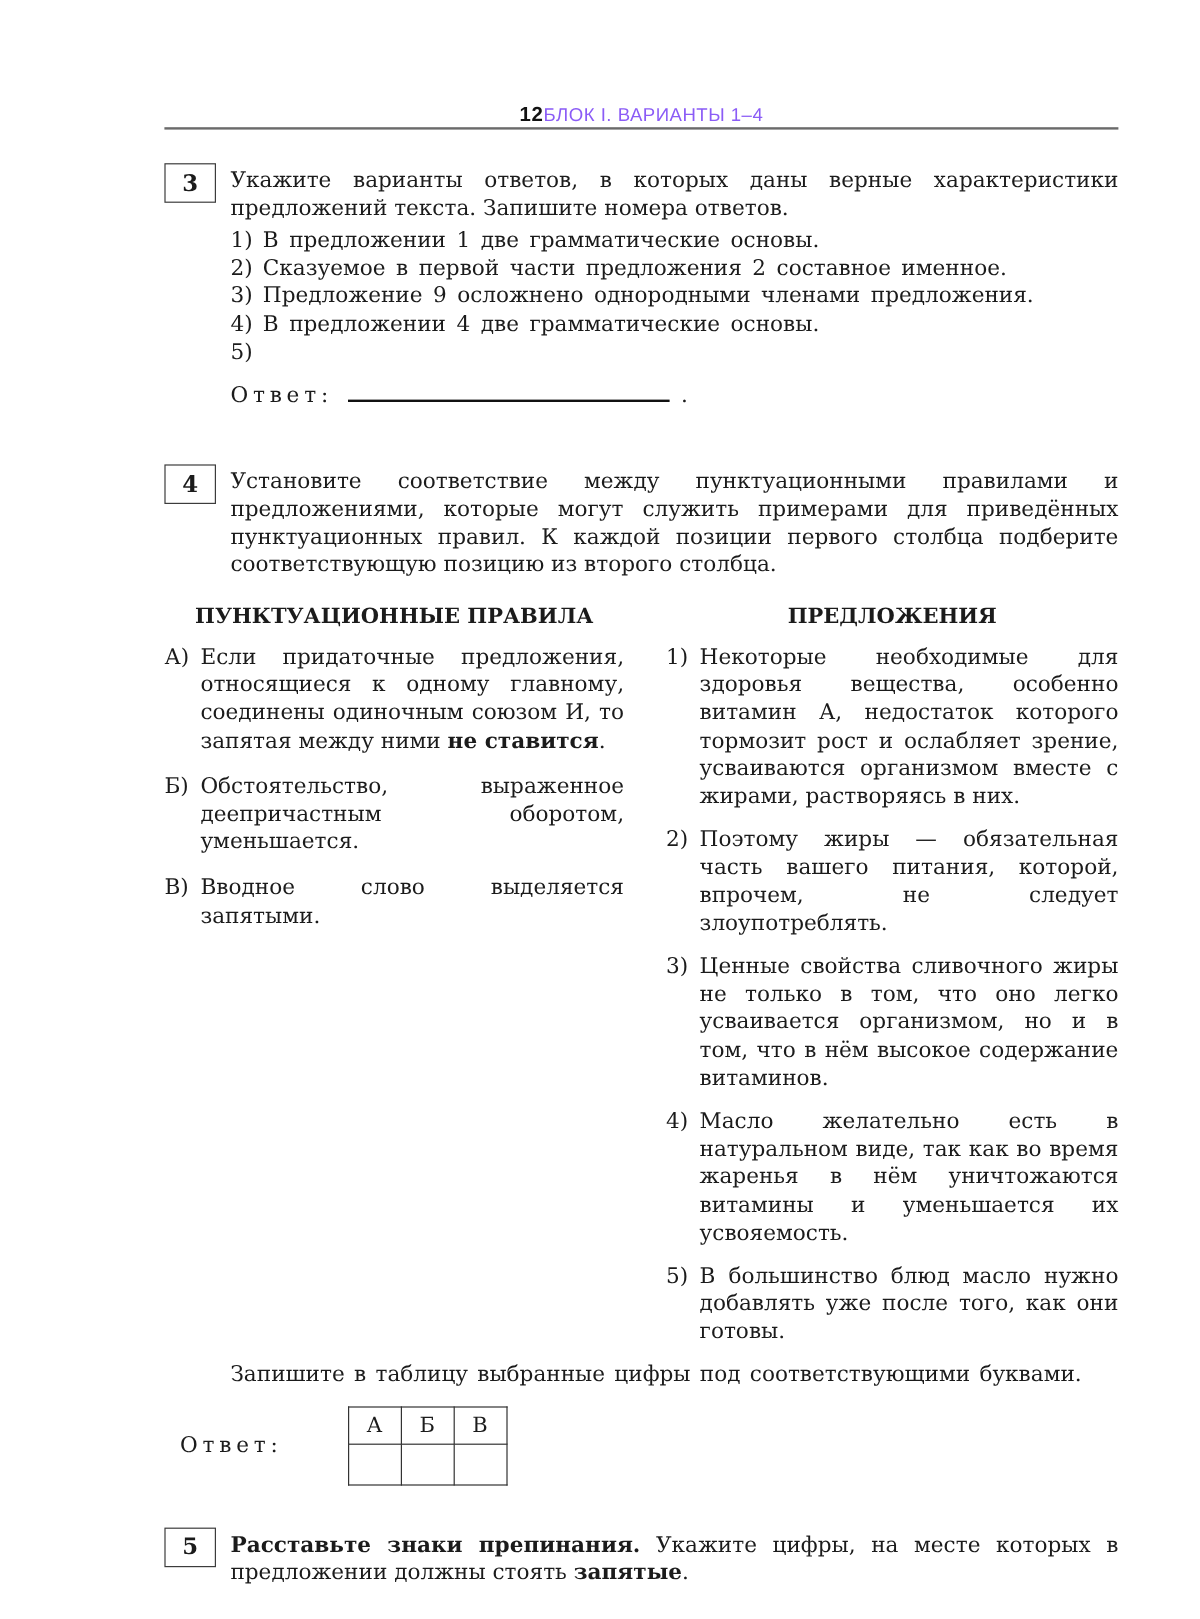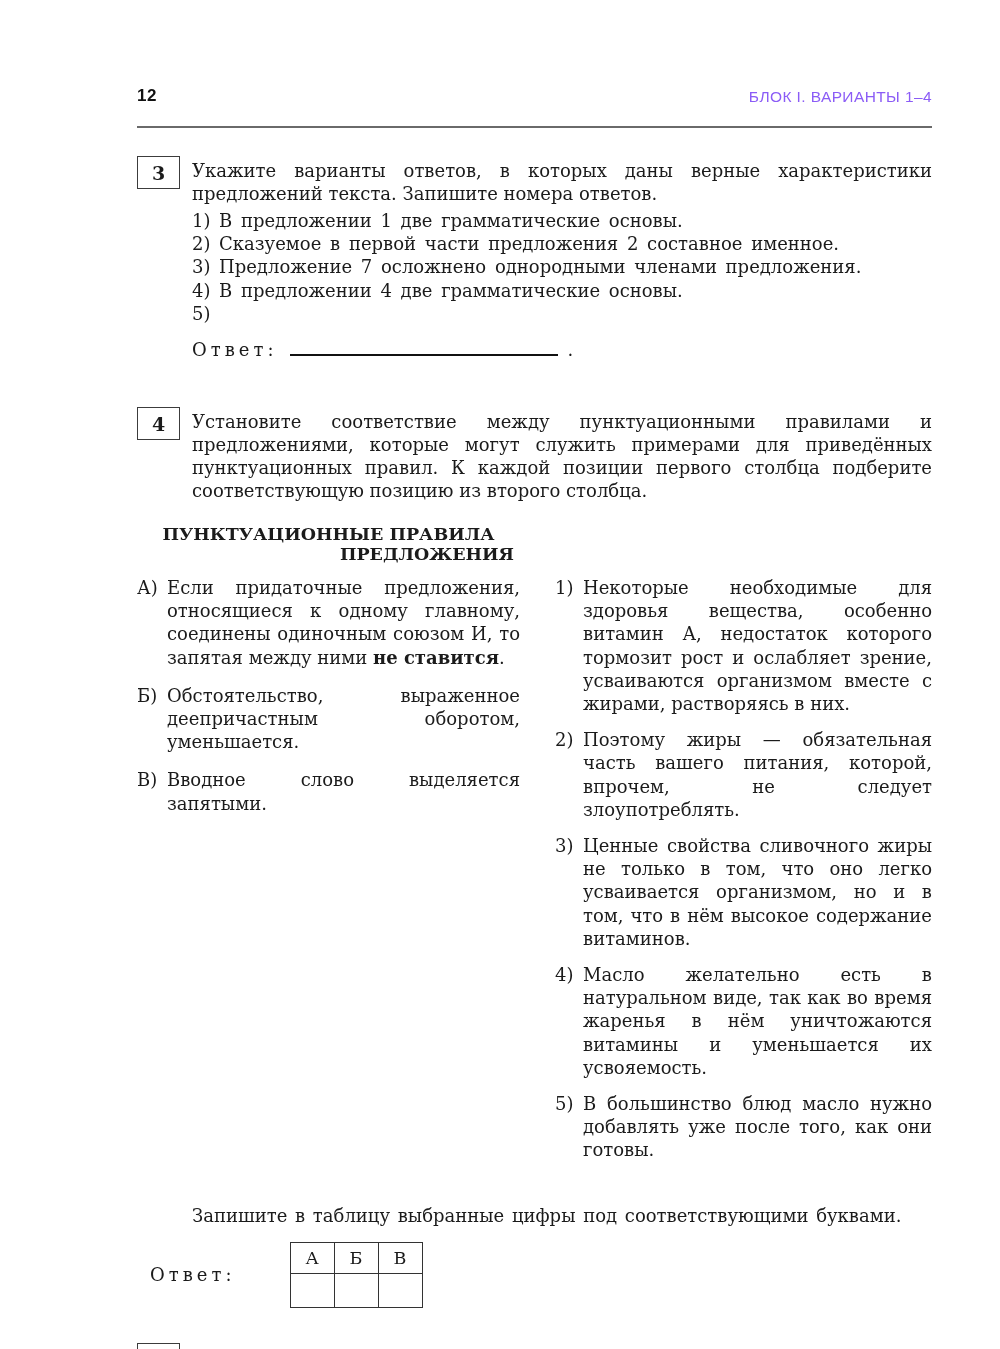--- a/index.html
+++ b/index.html
@@ -13,25 +13,25 @@
     overflow: hidden;
   }
   .page {
     padding: 86px 68px 0 137px; 
     width: 1000px;
   }
 
   
   .runhead {
     display: flex;
-    justify-content: space-between;
+    justify-content: center;
     align-items: flex-end;
     font-family: "Liberation Sans", sans-serif;
     border-bottom: 2px solid #6a6a6a;
-    padding-bottom: 20px;
+    padding-bottom: 0;
   }
   .runhead .pageno { font-size: 17px; font-weight: bold; color: #111; letter-spacing: .5px; }
   .runhead .section { font-size: 15.5px; color: #8b5cf6; letter-spacing: .4px; }
 
   
   .task { margin-top: 0; }
   .task-head { display: flex; align-items: flex-start; }
   .task-num {
     flex: 0 0 43px;
     height: 33px;
@@ -62,40 +62,39 @@
   .answer-blank {
     display: inline-block;
     width: 268px;
     border-bottom: 2px solid #111;
     height: 14px;
     margin-left: 12px;
     margin-right: 10px;
   }
 
   
-  .match-headers { display: flex; margin-top: 22px; flex-direction: column; }
+  .match-headers { display: flex; margin-top: 22px; }
   .match-headers .mh-left  { width: 383px; text-align: center; font-weight: bold; font-size: 17.5px; }
   .match-headers .mh-gap   { width: 35px; }
-  .match-headers .mh-right { width: 377px; text-align: right; font-weight: bold; font-size: 17.5px; }
+  .match-headers .mh-right { width: 377px; text-align: center; font-weight: bold; font-size: 17.5px; }
 
   .match-cols { display: flex; margin-top: 12px; }
   .col-left  { width: 383px; }
   .col-gap   { width: 35px; }
   .col-right { width: 377px; }
 
   .rule, .sentence { display: flex; font-size: 18px; line-height: 23.2px; }
   .rule { margin-bottom: 15px; }
   .sentence { margin-bottom: 13px; }
   .rule .marker { flex: 0 0 30px; }
   .sentence .marker { flex: 0 0 28px; }
   .rule .rtext, .sentence .stext { text-align: justify; flex: 1 1 auto; }
 
   .table-instruction {
     margin-left: 55px;
-    margin-top: 30px;
     font-size: 18px;
     word-spacing: 2px;
   }
 
   
   .answer-row { display: flex; align-items: center; margin-top: 16px; }
   .answer-row .answer-label { margin-left: 13px; font-size: 18px; }
   .ans-table { border-collapse: collapse; margin-left: 54px; }
   .ans-table td {
     border: 1.6px solid #333;
@@ -132,21 +131,21 @@
           <div class="opt">
             <span class="marker">1)</span>
             <span>В предложении 1 две грамматические основы.</span>
           </div>
           <div class="opt">
             <span class="marker">2)</span>
             <span>Сказуемое в первой части предложения 2 составное именное.</span>
           </div>
           <div class="opt">
             <span class="marker">3)</span>
-            <span>Предложение 7 осложнено однородными членами предложения.</span>
+            <span>Предложение 9 осложнено однородными членами предложения.</span>
           </div>
           <div class="opt">
             <span class="marker">4)</span>
             <span>В предложении 4 две грамматические основы.</span>
           </div>
           <div class="opt">
             <span class="marker">5)</span>
           </div>
         </div>
 

